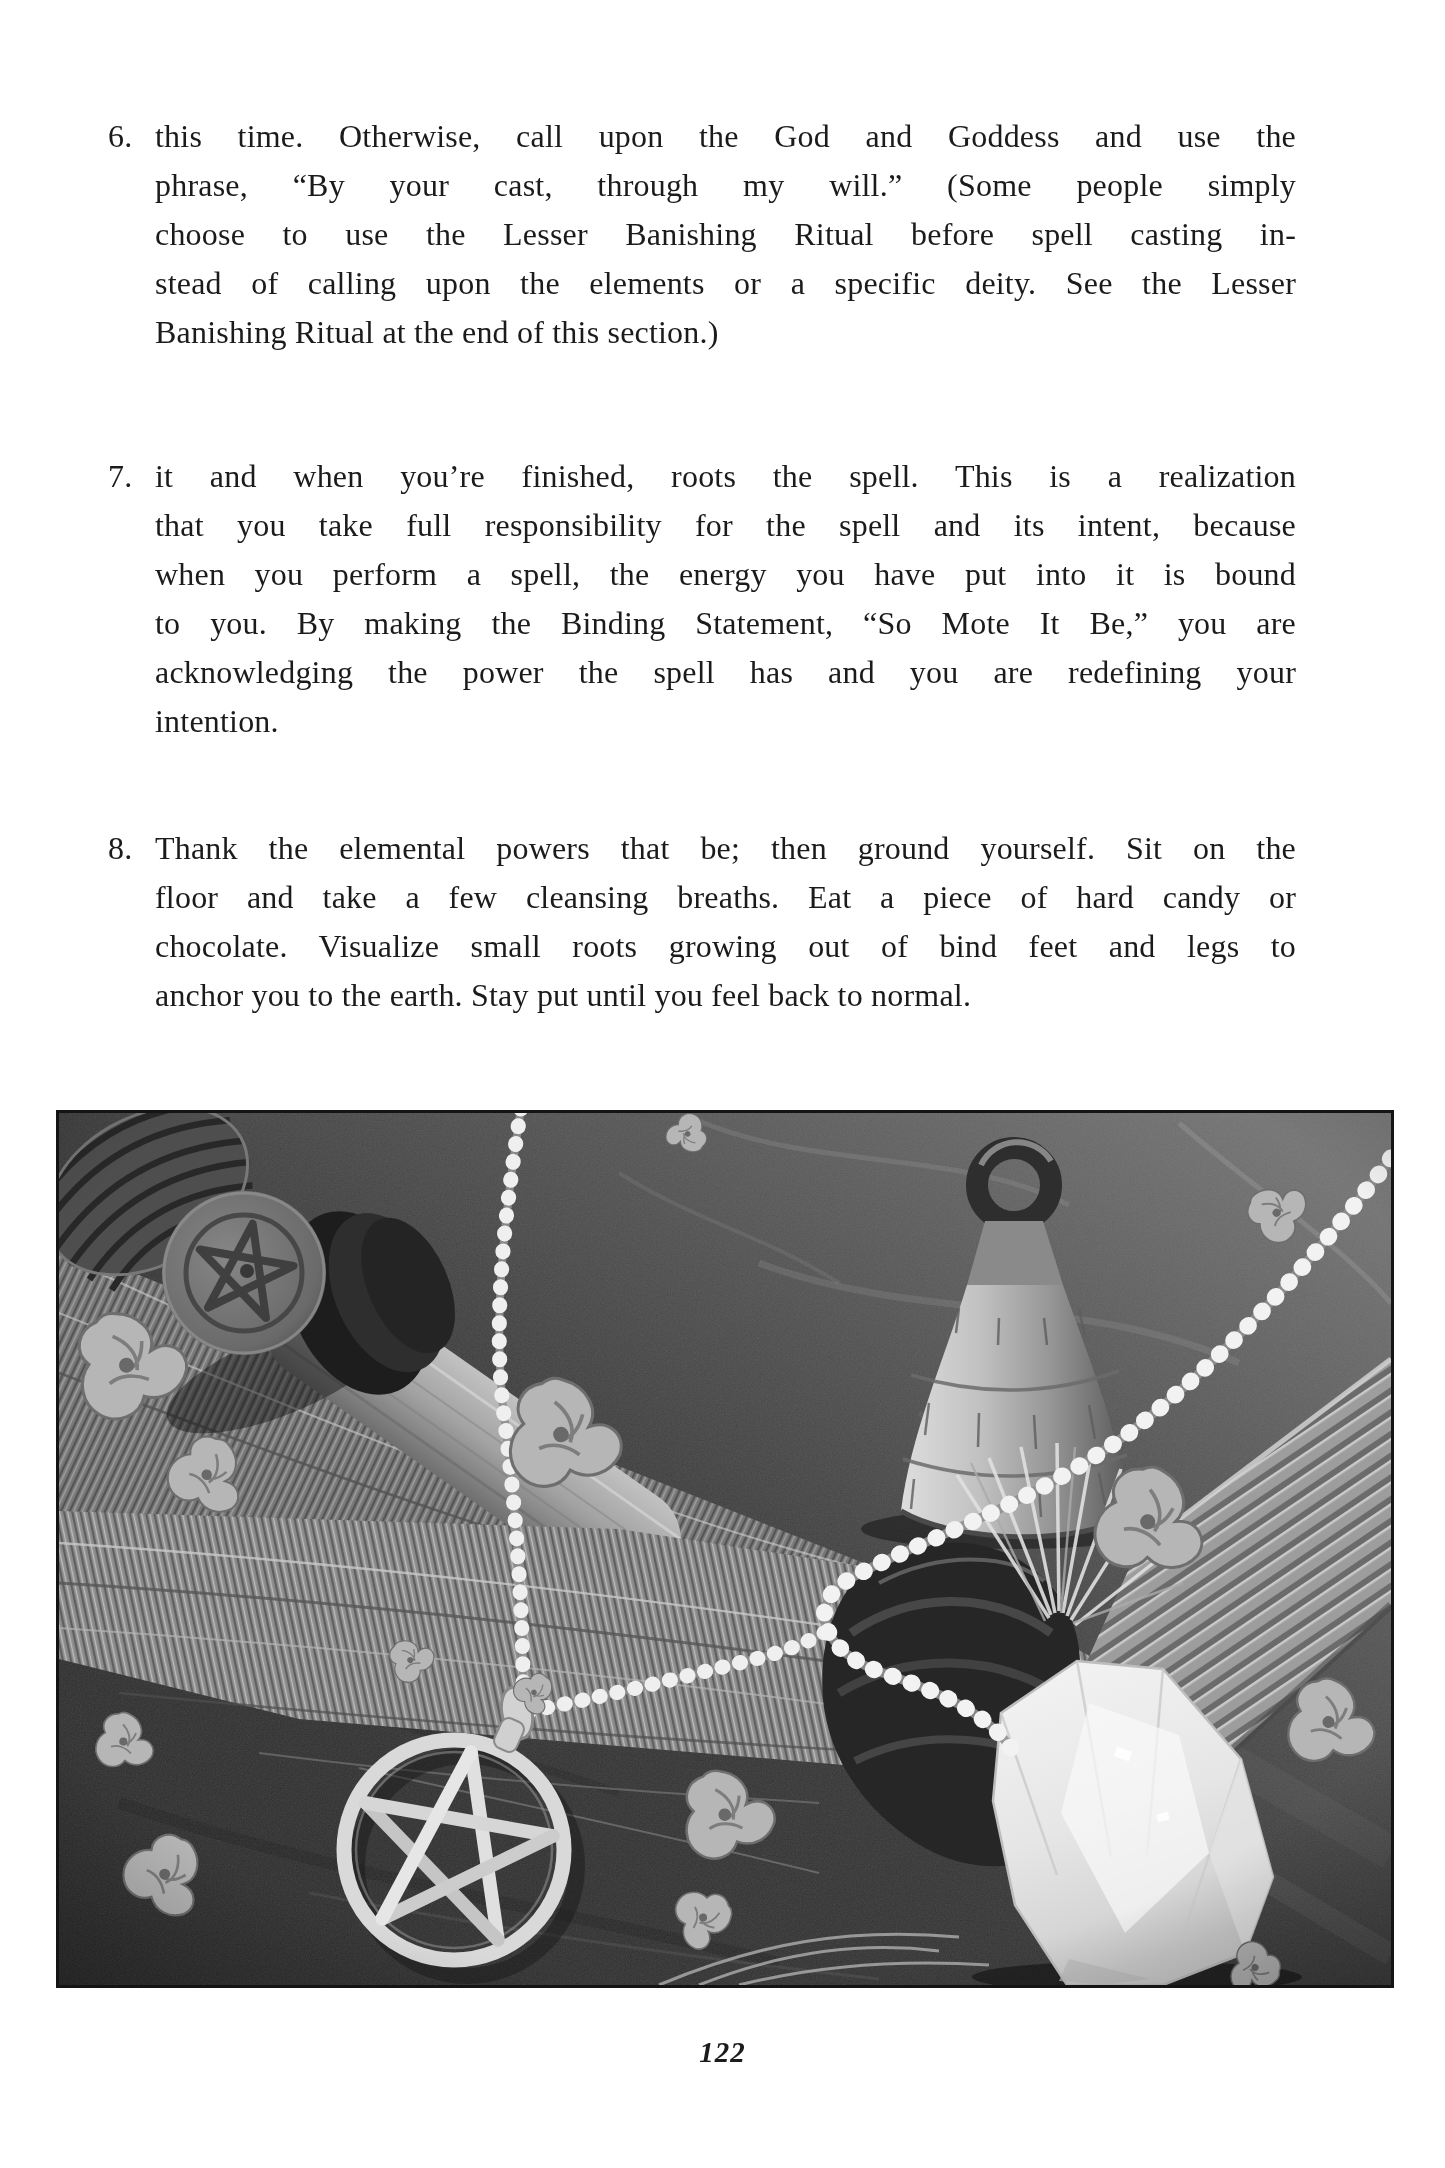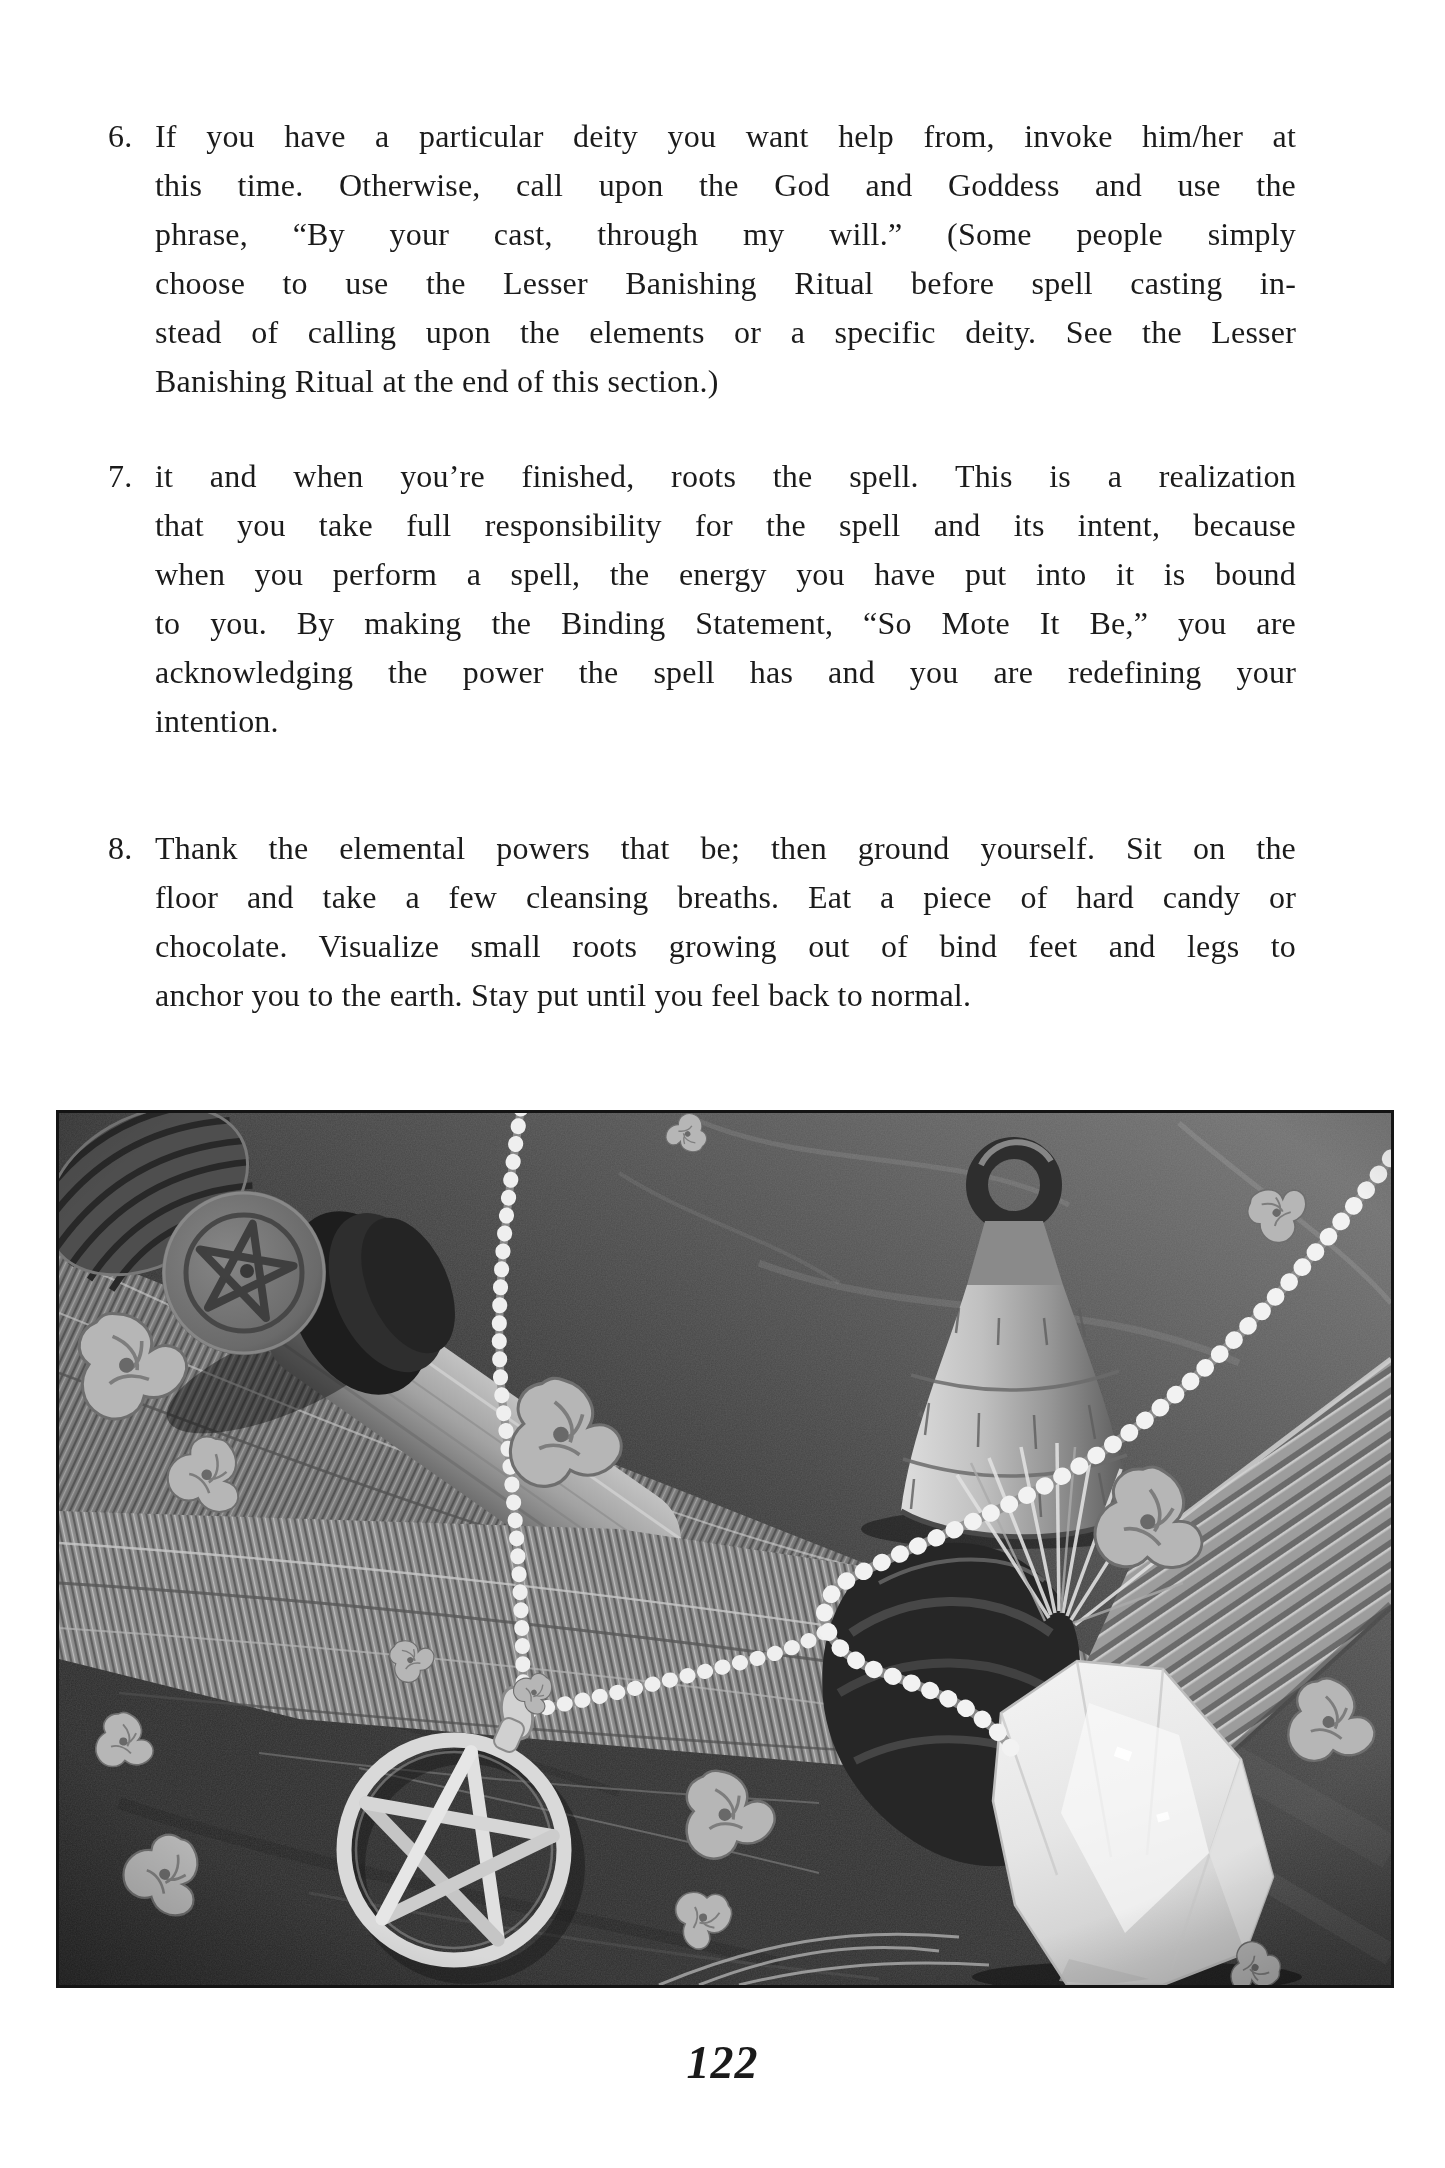--- a/index.html
+++ b/index.html
@@ -18,32 +18,31 @@
   .para .num{position:absolute;left:0;top:0;width:44px;}
   .line{text-align:justify;text-align-last:justify;}
   .line.final{text-align:last-left;text-align-last:left;}
   .photo-frame{
     position:absolute;left:56px;top:1110px;width:1332px;height:872px;
     border:3px solid #141414;background:#303030;
   }
   .photo-frame svg{display:block;}
   .page-number{
     position:absolute;top:2036px;left:0;width:100%;
-    text-align:center;font-size:46px;font-style:italic;font-weight:bold;
+    text-align:center;font-size:29px;font-style:italic;font-weight:bold;
     letter-spacing:1px;
   }
 </style>
 </head>
 <body>
 
 <div class="page">
 
   <div class="para" style="top:112px">
     <span class="num">6.</span>
-    <div class="line">If you have a particular deity  you want help from, invoke him/her at</div>
     <div class="line">this time. Otherwise, call upon the God and Goddess and use the</div>
     <div class="line">phrase, “By your cast, through my will.” (Some people simply</div>
     <div class="line">choose to use the Lesser Banishing Ritual before spell casting in-</div>
     <div class="line">stead of calling upon the elements or a specific deity. See the Lesser</div>
     <div class="line final">Banishing Ritual at the end of this section.)</div>
   </div>
 
   <div class="para" style="top:452px">
     <span class="num">7.</span>
     <div class="line">it and when you’re finished, roots the spell. This is a realization</div>

